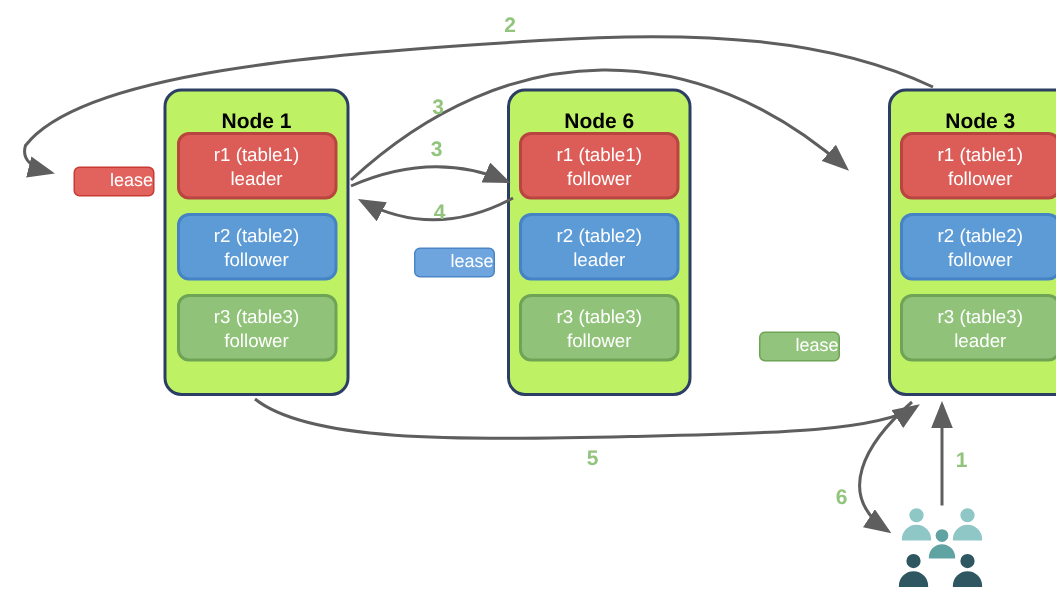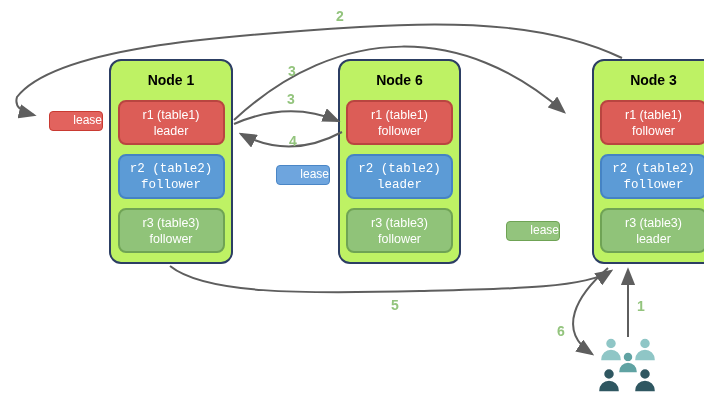--- a/index.html
+++ b/index.html
@@ -8,28 +8,28 @@
     font-family:"Liberation Sans", sans-serif;overflow:hidden;
   }
   .node{
     position:absolute;top:59px;height:205px;width:123px;box-sizing:border-box;
     background:#bef264;border:2px solid #2c3e63;border-radius:12px;z-index:1;
   }
   #node1{left:109px;width:124px;}
   #node2{left:338px;}
   #node3{left:592px;}
   .node-title{margin-top:11px;text-align:center;font-weight:bold;font-size:14px;color:#000;}
-  .blocks{display:flex;flex-direction:column;gap:9px;align-items:center;margin-top:12px;}
+  .blocks{display:flex;flex-direction:column;gap:9px;align-items:center;}
   .block{
     width:107px;height:45px;box-sizing:border-box;border-radius:8px;border:2px solid;
     display:flex;flex-direction:column;justify-content:center;align-items:center;
     color:#fff;font-size:12.5px;line-height:16px;text-align:center;
   }
   .block.red{background:#dc5d57;border-color:#b94540;}
-  .block.blue{background:#5c9bd6;border-color:#4583c4;font-family:Liberation Mono, monospace;}
+  .block.blue{background:#5c9bd6;border-color:#4583c4;}
   .block.green{background:#90c379;border-color:#6fa355;}
   .lease{
     position:absolute;box-sizing:border-box;width:54px;height:20px;border-radius:4px;
     border:1.5px solid;color:#fff;font-size:12px;text-align:right;line-height:17px;z-index:3;
   }
   #lease-red{left:49px;top:111px;background:#e2635e;border-color:#c93a32;}
   #lease-blue{left:276px;top:165px;background:#6ea5de;border-color:#4a86c6;}
   #lease-green{left:506px;top:221px;background:#93c47d;border-color:#6fa355;}
   .step{
     position:absolute;width:14px;text-align:center;font-weight:bold;font-size:14px;

